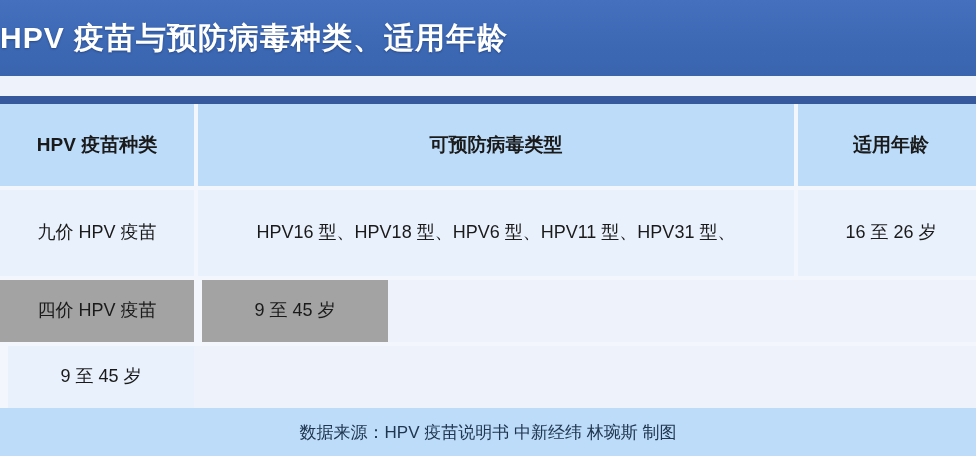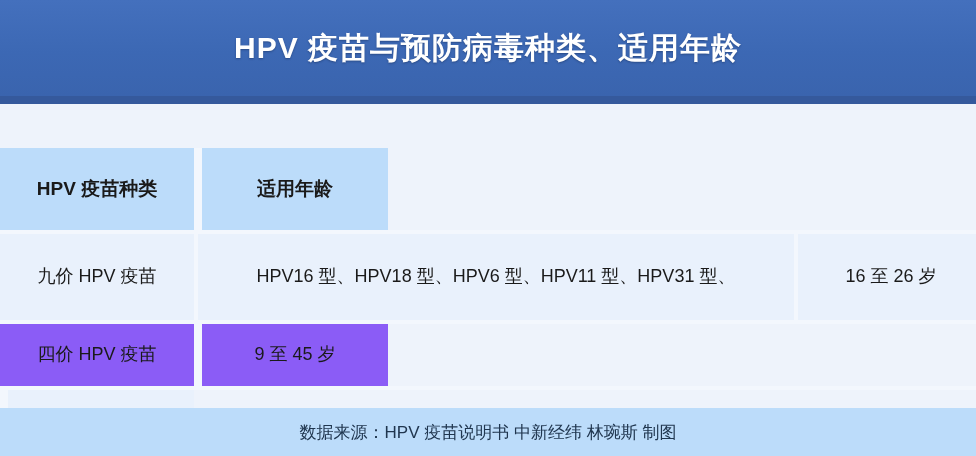--- a/index.html
+++ b/index.html
@@ -20,25 +20,25 @@
     height: 456px;
     background: #eef3fb;
   }
 
   
   .banner {
     position: absolute;
     left: 0;
     top: 0;
     width: 976px;
-    height: 96px;
+    height: 76px;
     background: linear-gradient(180deg, #4470bd 0%, #3c68b4 55%, #3a64ae 100%);
     display: flex;
     align-items: center;
-    justify-content: center;
+    justify-content: flex-start;
   }
   .banner-title {
     color: #ffffff;
     font-size: 30px;
     font-weight: bold;
     letter-spacing: 1px;
     line-height: 1;
     text-shadow: 0 1px 2px rgba(20,40,80,0.45);
     white-space: nowrap;
   }
@@ -50,21 +50,20 @@
     height: 8px;
     background: #35599c;
   }
 
   
   .table {
     position: absolute;
     left: 0;
     top: 104px;
     width: 976px;
-    margin-top: 44px;
   }
   .row {
     display: flex;
     width: 976px;
     box-sizing: border-box;
   }
   .cell {
     box-sizing: border-box;
     display: flex;
     align-items: center;
@@ -87,21 +86,21 @@
   }
   .seam-h {
     height: 4px;
     width: 976px;
     background: #f3f7fd;
   }
 
   
   .row-head .cell { background: #bcdcfa; font-weight: bold; font-size: 19px; }
   .row-odd  .cell { background: #e9f1fc; }
-  .row-even .cell { background: #8b5cf6; }
+  .row-even .cell { background: #a3a3a3; }
 
   .row-head { height: 82px; }
   .row-1    { height: 86px; }
   .row-2    { height: 62px; }
   .row-3    { height: 62px; }
 
   .row-head .cell,
   .row-1 .cell,
   .row-2 .cell,
   .row-3 .cell { height: 100%; }
@@ -138,20 +137,21 @@
   <div class="banner">
     <div class="banner-title">HPV 疫苗与预防病毒种类、适用年龄</div>
   </div>
   <div class="banner-underline"></div>
 
   <div class="table">
 
     <div class="row row-head">
       <div class="cell col-a">HPV 疫苗种类</div>
       <div class="seam-v"></div>
+      <div class="cell col-b">可预防病毒类型</div>
       <div class="seam-v"></div>
       <div class="cell col-c">适用年龄</div>
     </div>
 
     <div class="seam-h"></div>
 
     <div class="row row-1 row-odd">
       <div class="cell col-a">九价 HPV 疫苗</div>
       <div class="seam-v"></div>
       <div class="cell col-b">

